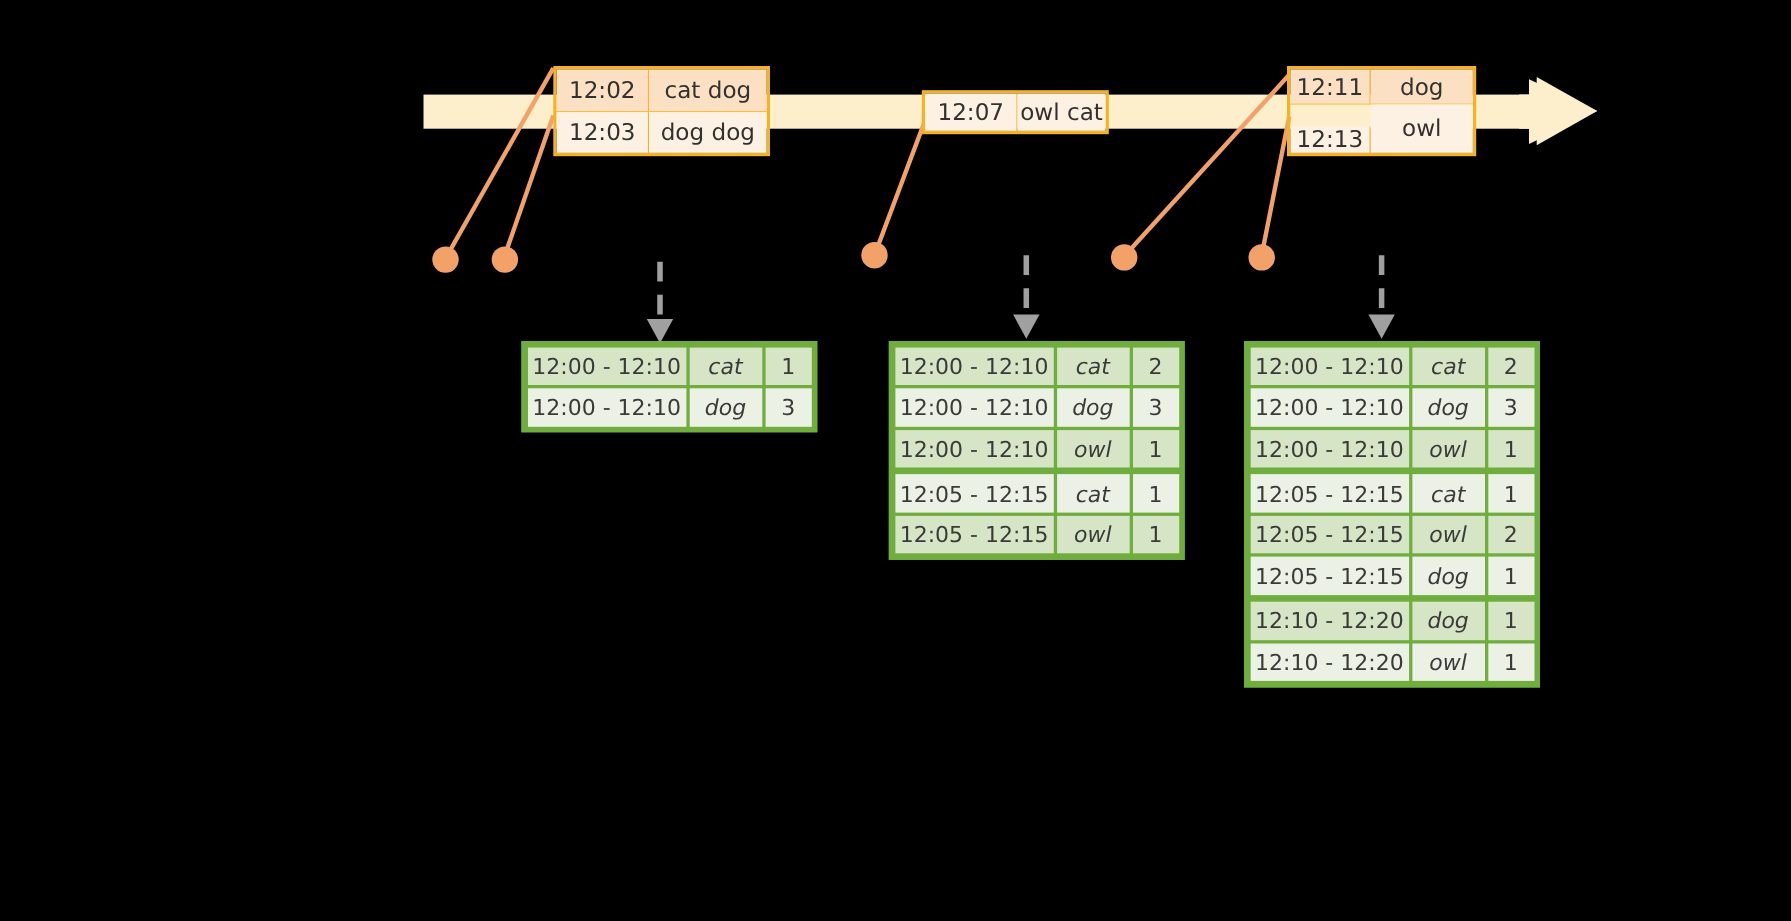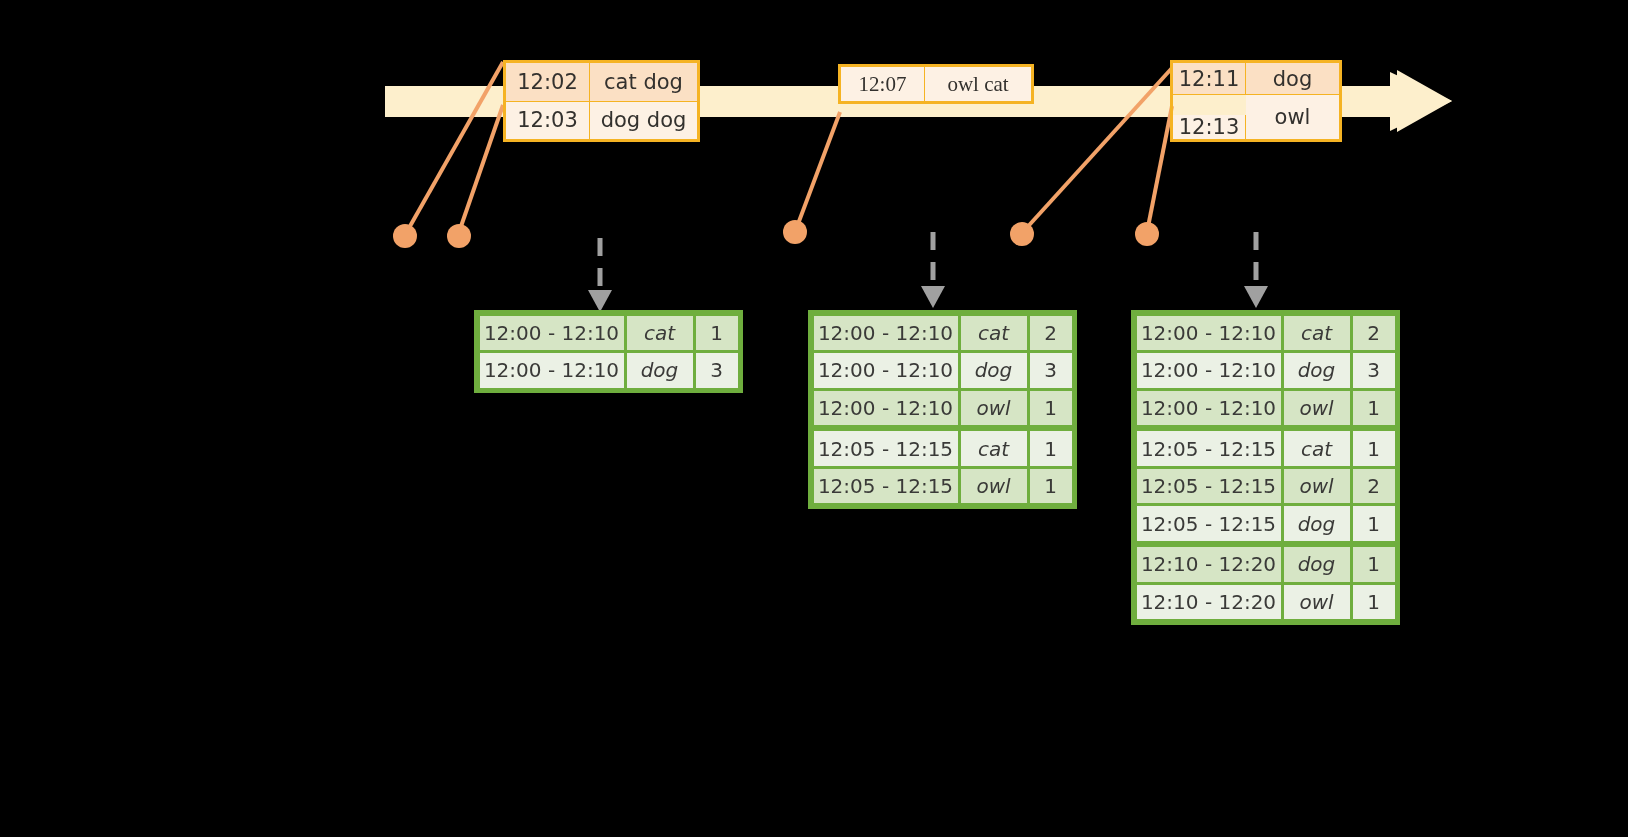--- a/index.html
+++ b/index.html
@@ -74,21 +74,21 @@
     <div class="evt-row dark">
       <div class="evt-time" style="width:83px;">12:02</div>
       <div class="evt-val">cat dog</div>
     </div>
     <div class="evt-row light">
       <div class="evt-time" style="width:83px;">12:03</div>
       <div class="evt-val">dog dog</div>
     </div>
   </div>
 
-  <div class="evt-box" style="left:838px;top:64px;width:196px;height:40px;font-family:Liberation Serif, serif;">
+  <div class="evt-box" style="left:838px;top:82px;width:170px;height:40px;">
     <div class="evt-row light">
       <div class="evt-time" style="width:83px;">12:07</div>
       <div class="evt-val">owl cat</div>
     </div>
   </div>
 
   <div class="evt-box" style="left:1170px;top:60px;width:172px;height:82px;">
     <div class="evt-row dark">
       <div class="evt-time" style="width:72px;">12:11</div>
       <div class="evt-val">dog</div>

